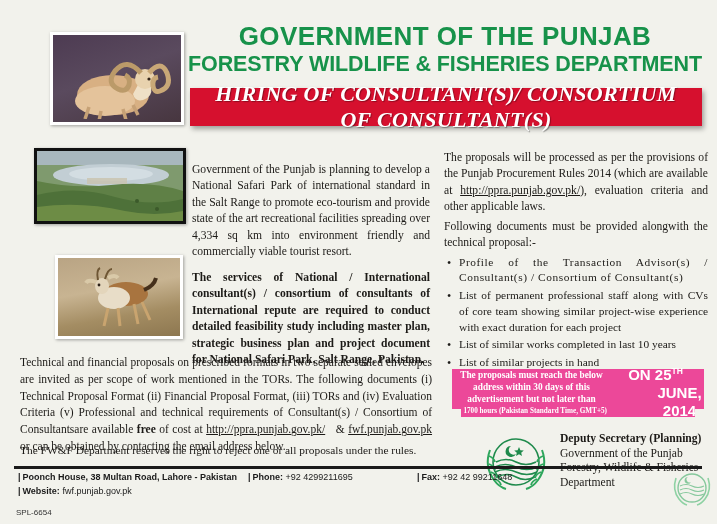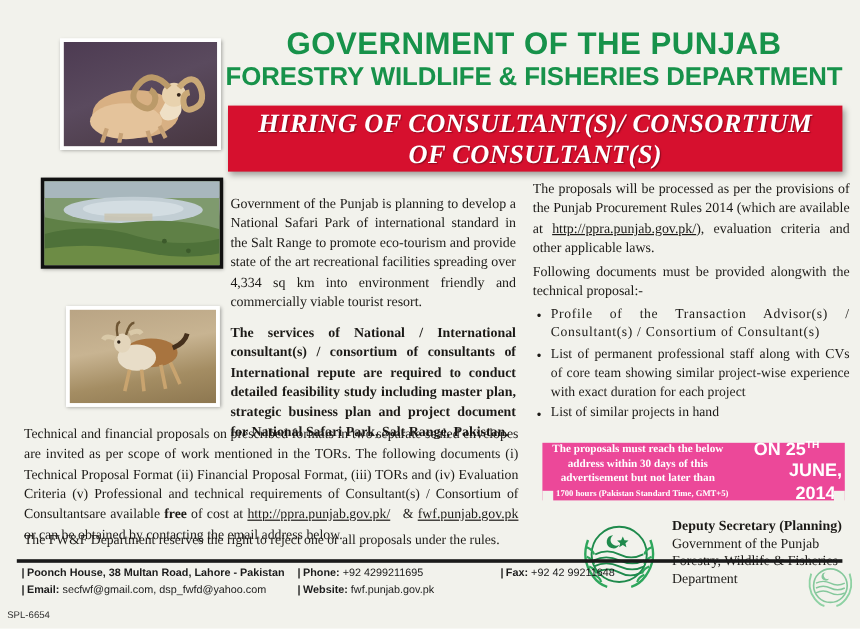--- a/index.html
+++ b/index.html
@@ -68,21 +68,21 @@
     font-weight: bold;
     font-size: 21.5px;
     letter-spacing: -.1px;
     color: #17924a;
     line-height: 1.2;
     margin-top: 2px;
     white-space: nowrap;
   }
   .redband {
     position: absolute;
-    left: 190px; top: 88px; width: 512px; height: 55px;
+    left: 190px; top: 88px; width: 512px; height: 38px;
     background: #d6102e;
     box-shadow: 2px 3px 5px rgba(0,0,0,.35);
     display: flex; flex-direction: column;
     align-items: center; justify-content: center;
   }
   .redband .rb-line {
     font-family: "Liberation Serif", serif;
     font-style: italic;
     font-weight: bold;
     color: #ffffff;
@@ -224,21 +224,21 @@
   .fc3 { width: 170px; }
   .bar { font-weight: bold; margin-right: 2px; }
   .footer-crest {
     position: absolute;
     right: 4px; top: 468px;
     width: 42px; height: 46px;
     opacity: .55;
   }
   .splcode {
     position: absolute;
-    left: 6px; top: 508px;
+    left: 16px; top: 508px;
     font-family: "Liberation Sans", sans-serif;
     font-size: 8px;
     color: #333;
   }
 </style>
 </head>
 <body>
 
 <div id="ad">
 
@@ -299,20 +299,21 @@
     <p class="para">Government of the Punjab is planning to develop a National Safari Park of international standard in the Salt Range to promote eco-tourism and provide state of the art recreational facilities spreading over 4,334 sq km into environment friendly and commercially viable tourist resort.</p>
     <p class="para bold">The services of National / International consultant(s) / consortium of consultants of International repute are required to conduct detailed feasibility study including master plan, strategic business plan and project document for National Safari Park, Salt Range, Pakistan.</p>
   </div>
 
   <div class="col-right">
     <p class="para tight"><span>The proposals will be processed as per the provisions of the Punjab Procurement Rules 2014 (which are available at </span><span class="ulink">http://ppra.punjab.gov.pk/</span><span>), evaluation criteria and other applicable laws.</span></p>
     <p class="para tight">Following documents must be provided alongwith the technical proposal:-</p>
     <ul class="bullets">
       <li class="spaced">Profile of the Transaction Advisor(s) / Consultant(s) / Consortium of Consultant(s)</li>
       <li>List of permanent professional staff along with CVs of core team showing similar project-wise experience with exact duration for each project</li>
+      <li>List of similar works completed in last 10 years</li>
       <li>List of similar projects in hand</li>
     </ul>
   </div>
 
   <div class="wide">
     <p class="para"><span>Technical and financial proposals on prescribed formats in two separate sealed envelopes are invited as per scope of work mentioned in the TORs. The following documents (i) Technical  Proposal Format (ii) Financial Proposal Format, (iii) TORs and (iv) Evaluation Criteria (v) Professional and technical requirements of Consultant(s) / Consortium of Consultantsare available </span><b>free</b><span> of cost at </span><span class="ulink">http://ppra.punjab.gov.pk/</span>&nbsp;&nbsp; <span>&amp;</span> <span class="ulink">fwf.punjab.gov.pk</span><span> or can be obtained  by contacting the email address below.</span></p>
   </div>
 
   <div class="disclaimer">The FW&amp;F Department  reserves the right to reject one or all proposals under the rules.</div>
 
@@ -353,21 +354,20 @@
 
   <div class="rule"></div>
 
   <div class="footer">
     <div class="frow">
       <div class="fcell fc1"><span class="bar">|</span><span class="k">Poonch House, 38 Multan Road, Lahore - Pakistan</span></div>
       <div class="fcell fc2"><span class="bar">|</span><span class="k">Phone:</span> <span>+92 4299211695</span></div>
       <div class="fcell fc3"><span class="bar">|</span><span class="k">Fax:</span> <span>+92 42 99211648</span></div>
     </div>
     <div class="frow">
-      <div class="fcell fc1"><span class="bar">|</span><span class="k">Email:</span> <span>secfwf@gmail.com, dsp_fwfd@yahoo.com</span></div>
       <div class="fcell fc2"><span class="bar">|</span><span class="k">Website:</span> <span>fwf.punjab.gov.pk</span></div>
     </div>
   </div>
 
   <svg class="footer-crest" viewBox="0 0 42 46">
     <circle cx="21" cy="20" r="14" fill="none" stroke="#2ea65c" stroke-width="1.4"></circle>
     <path d="M9 18 q6 -3 12 0 t12 0" fill="none" stroke="#2ea65c" stroke-width="1.2"></path>
     <path d="M9 22 q6 -3 12 0 t12 0" fill="none" stroke="#2ea65c" stroke-width="1.2"></path>
     <path d="M9 26 q6 -3 12 0 t12 0" fill="none" stroke="#2ea65c" stroke-width="1.2"></path>
     <path d="M5 10 q-4 12 3 21 q4 5 8 6" fill="none" stroke="#3db869" stroke-width="1.6"></path>

